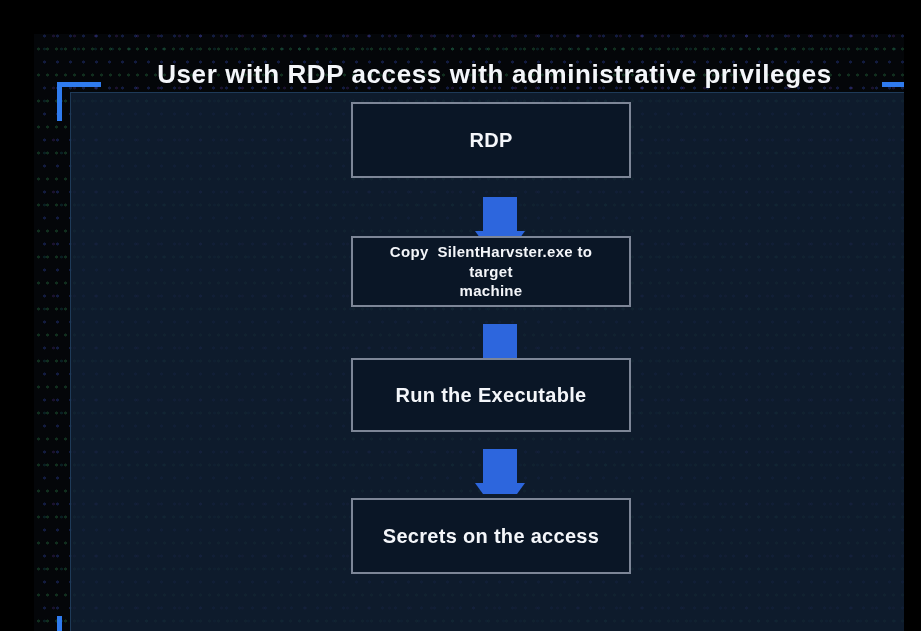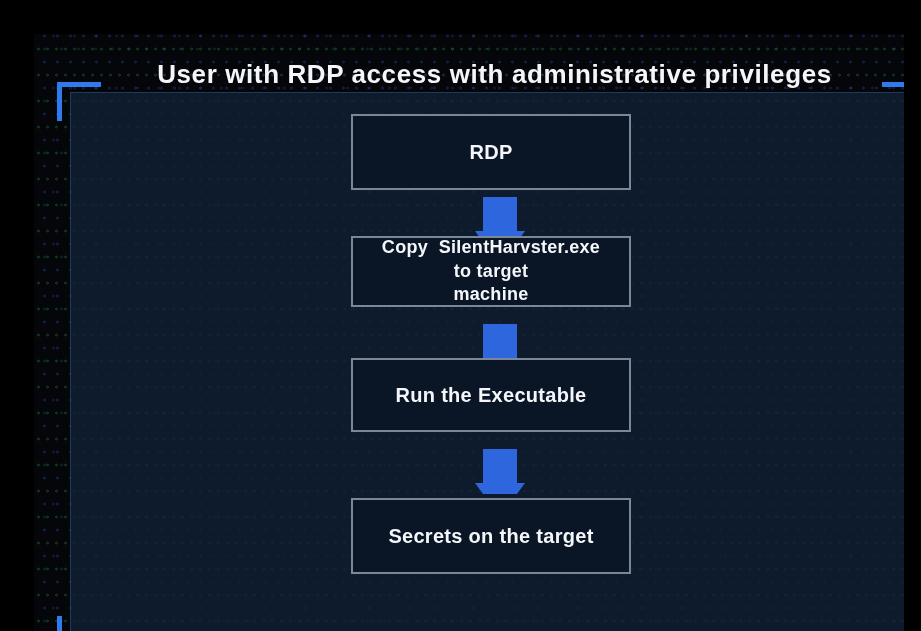--- a/index.html
+++ b/index.html
@@ -76,23 +76,23 @@
   }
   .node span {
     color: var(--text);
     font-weight: bold;
     font-size: 20px;
     letter-spacing: 0.3px;
     white-space: pre-wrap;
     line-height: 1.3;
     padding: 0 8px;
   }
-  .node.n1 { top: 21px;  height: 76px; }
+  .node.n1 { top: 9px;  height: 76px; }
   .node.n2 { top: 143px; height: 71px; }
-  .node.n2 span { font-size: 18px; }
+  .node.n2 span { font-size: 15px; }
   .node.n3 { top: 265px; height: 74px; text-align: right; }
   .node.n4 { top: 405px; height: 76px; }
 
   .arrow {
     position: absolute;
     left: 412px;
     width: 16px;
     display: flex;
     flex-direction: column;
     align-items: center;
@@ -144,17 +144,17 @@
     <div class="node n3">
       <span>Run the Executable</span>
     </div>
 
     <div class="arrow a3">
       <span class="line"></span>
       <span class="head"></span>
     </div>
 
     <div class="node n4">
-      <span>Secrets on the target</span>
+      <span>Secrets on the access</span>
     </div>
 
   </div>
 </div>
 
 </body></html>

